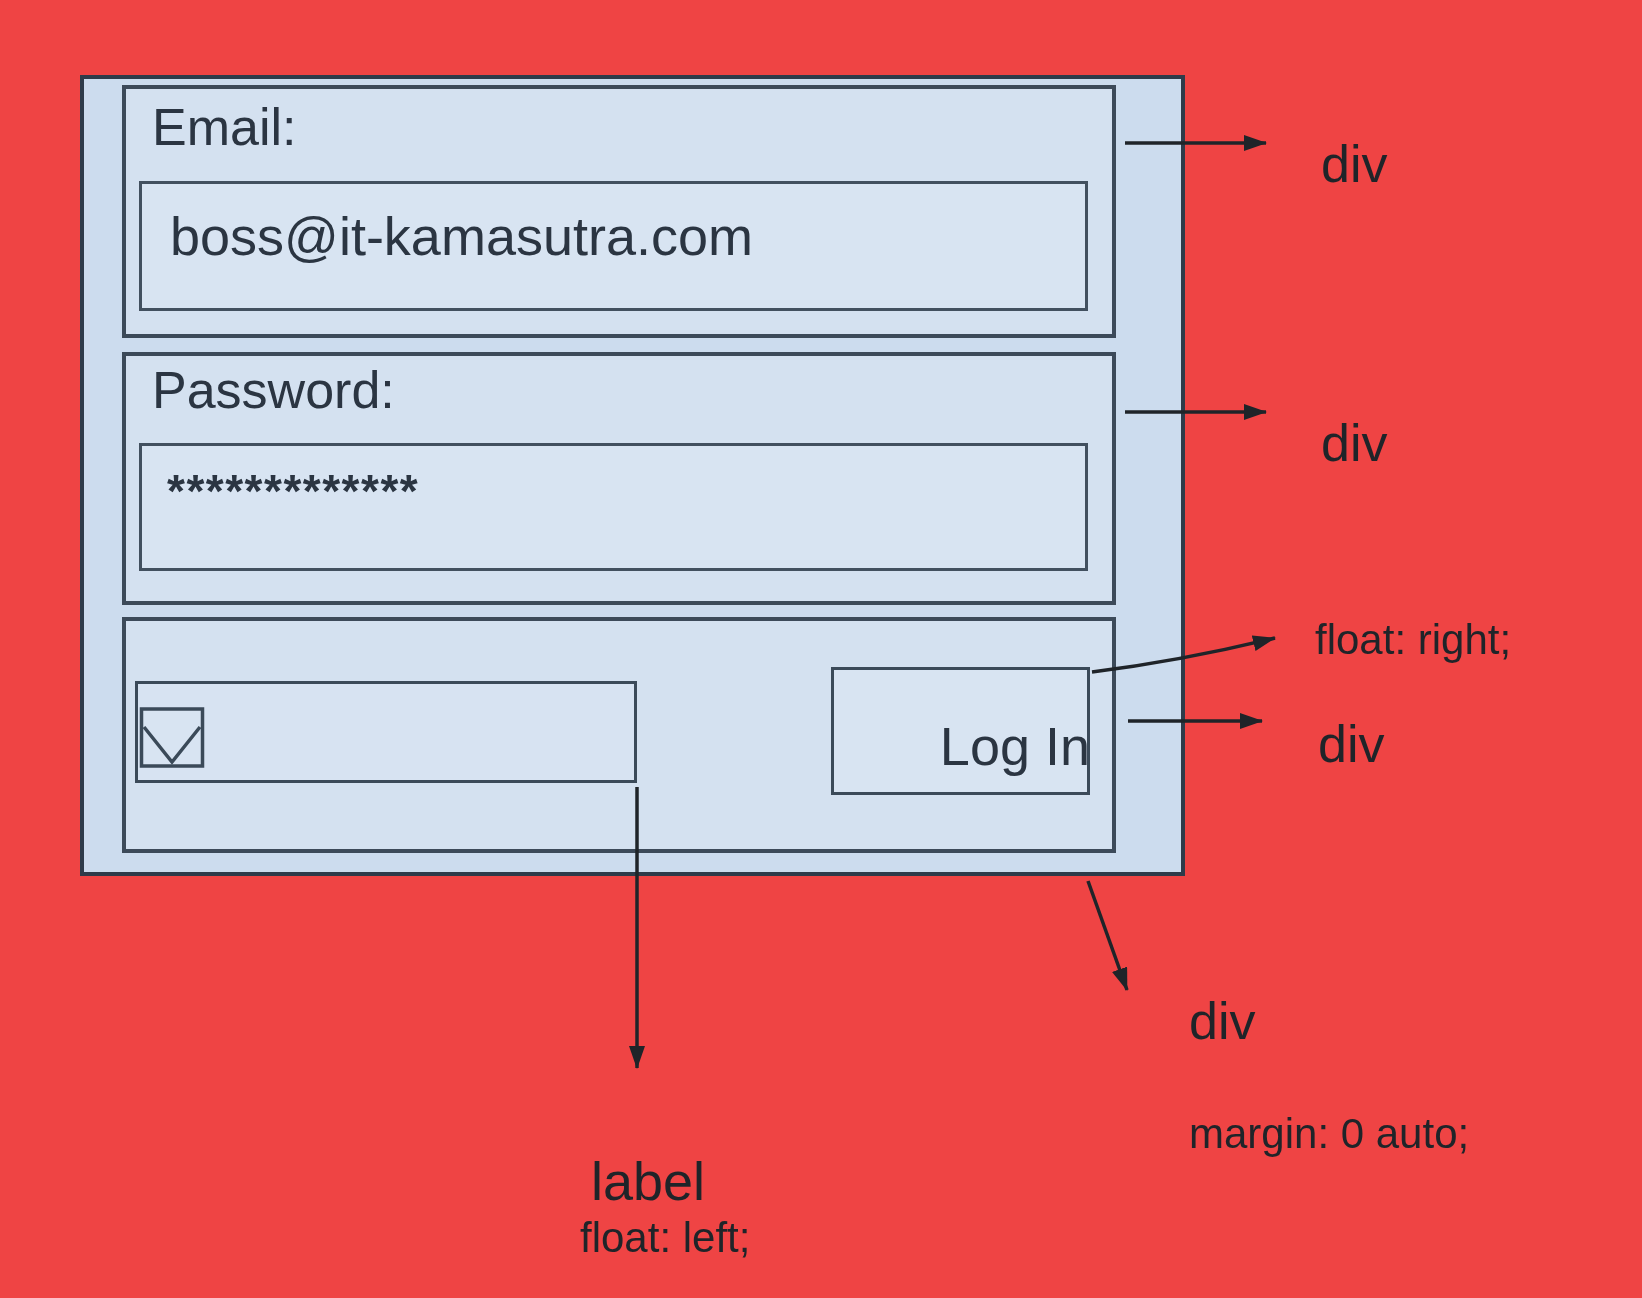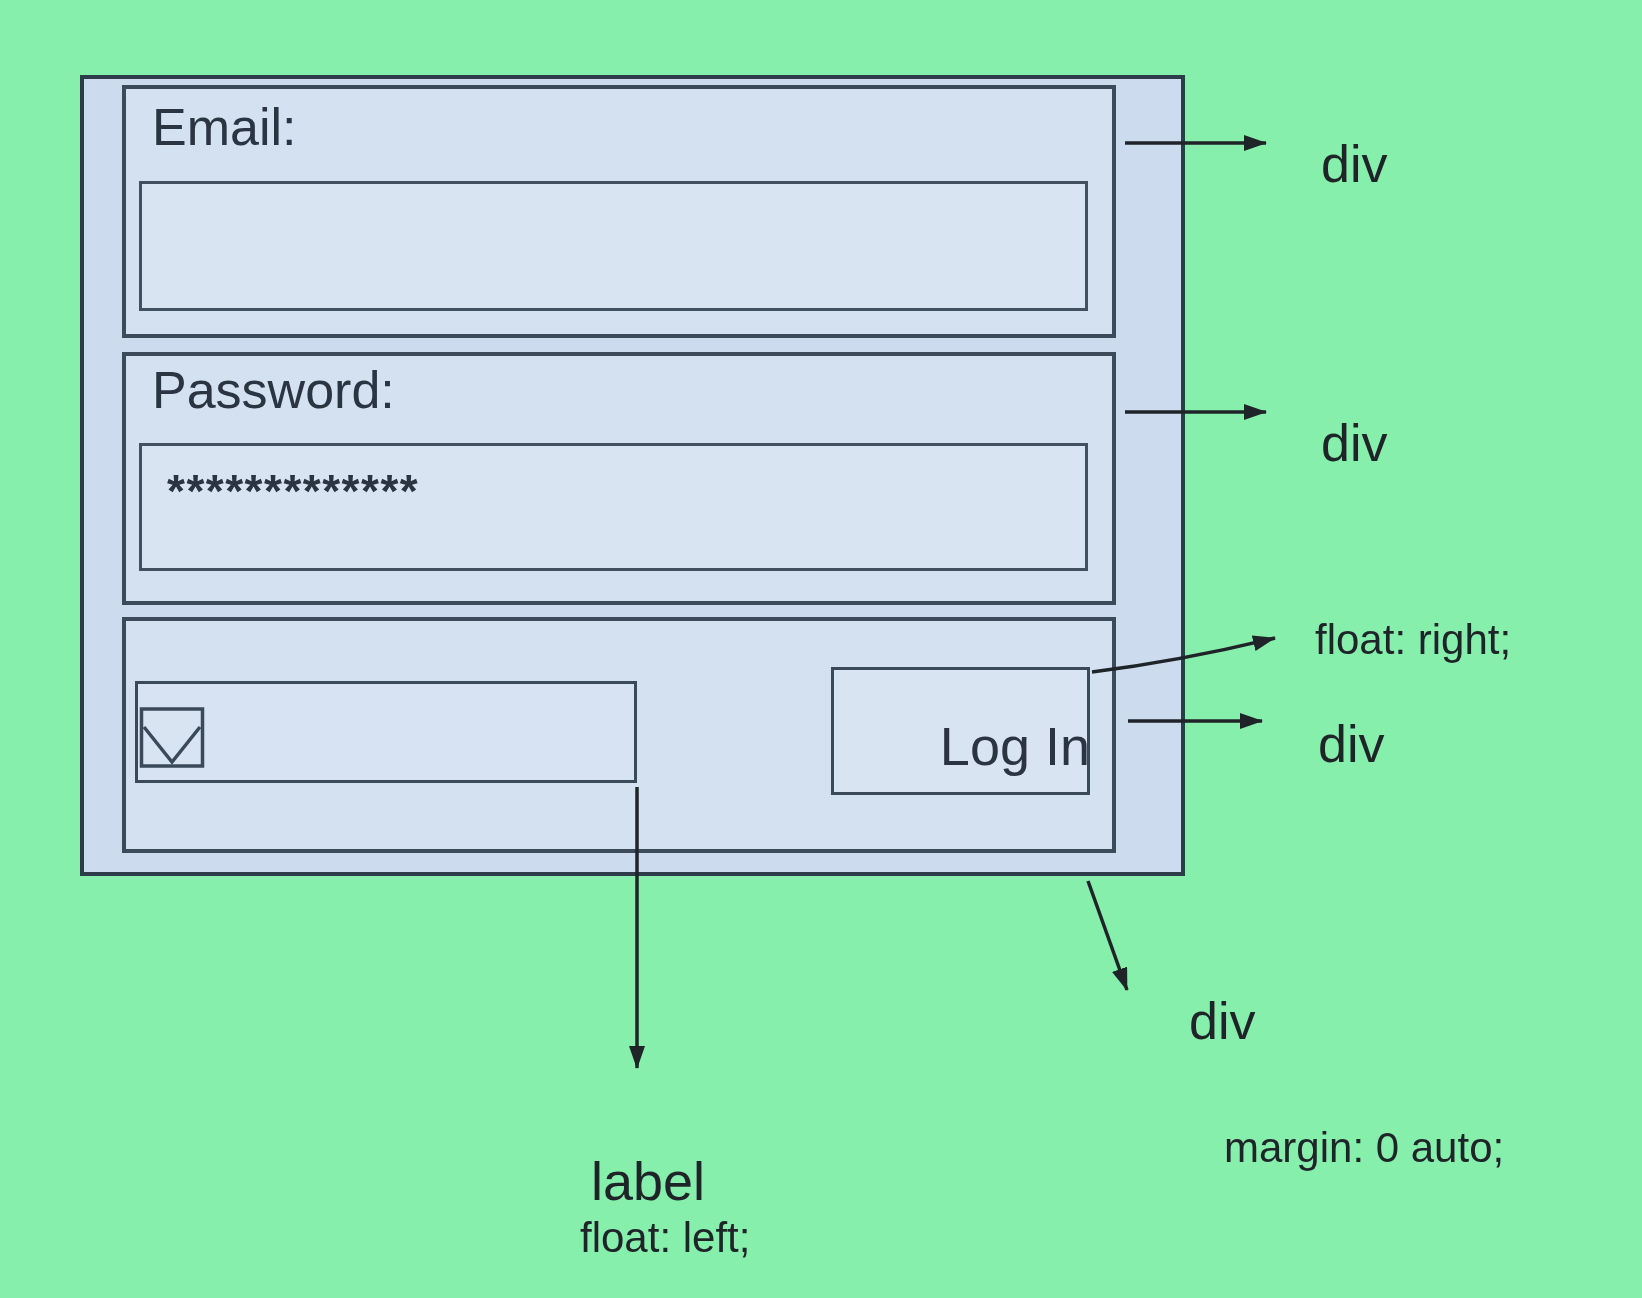--- a/index.html
+++ b/index.html
@@ -4,21 +4,21 @@
 <style>
   html, body {
     margin: 0;
     padding: 0;
     background: #ffffff;
   }
   #canvas {
     position: relative;
     width: 1642px;
     height: 1298px;
-    background: #86efac;
+    background: #ef4444;
     overflow: hidden;
     font-family: "Liberation Sans", sans-serif;
   }
   .box {
     position: absolute;
     box-sizing: border-box;
   }
   #form-outer {
     left: 80px; top: 75px; width: 1105px; height: 801px;
     background: #ccdcee;
@@ -93,39 +93,40 @@
     white-space: pre;
   }
   .ann-tag { font-size: 52px; }
   .ann-css { font-size: 42px; }
   #ann-div1 { left: 1321px; top: 138px; }
   #ann-div2 { left: 1321px; top: 417px; }
   #ann-float-right { left: 1315px; top: 619px; }
   #ann-div3 { left: 1318px; top: 718px; }
   #ann-outer-div  { left: 1189px; top: 995px; }
   #ann-outer-css1 { left: 1189px; top: 1057px; }
-  #ann-outer-css2 { left: 1224px; top: 1113px; margin-top: 14px; }
+  #ann-outer-css2 { left: 1189px; top: 1113px; }
   #ann-label-tag { left: 591px; top: 1154px; font-size: 54px; }
   #ann-label-css { left: 580px; top: 1217px; }
   #arrows {
     position: absolute;
     left: 0; top: 0;
     pointer-events: none;
   }
 </style>
 </head>
 <body>
 
 <div id="canvas">
 
   <div id="form-outer" class="box"></div>
 
   <div id="group-email" class="box group"></div>
   <div id="email-label" class="field-label">Email:</div>
   <div id="email-input" class="box input-box"></div>
+  <div id="email-text" class="input-text">boss@it-kamasutra.com</div>
 
   <div id="group-password" class="box group"></div>
   <div id="password-label" class="field-label">Password:</div>
   <div id="password-input" class="box input-box"></div>
   <div id="password-text" class="input-text">*************</div>
 
   <div id="group-actions" class="box group"></div>
   <div id="remember-box" class="box"></div>
   <svg id="checkbox-icon" width="70" height="66" viewBox="0 0 70 66">
     <rect x="3.5" y="4" width="61" height="57" fill="#d8e4f2" stroke="#3b4a59" stroke-width="3.5"></rect>

